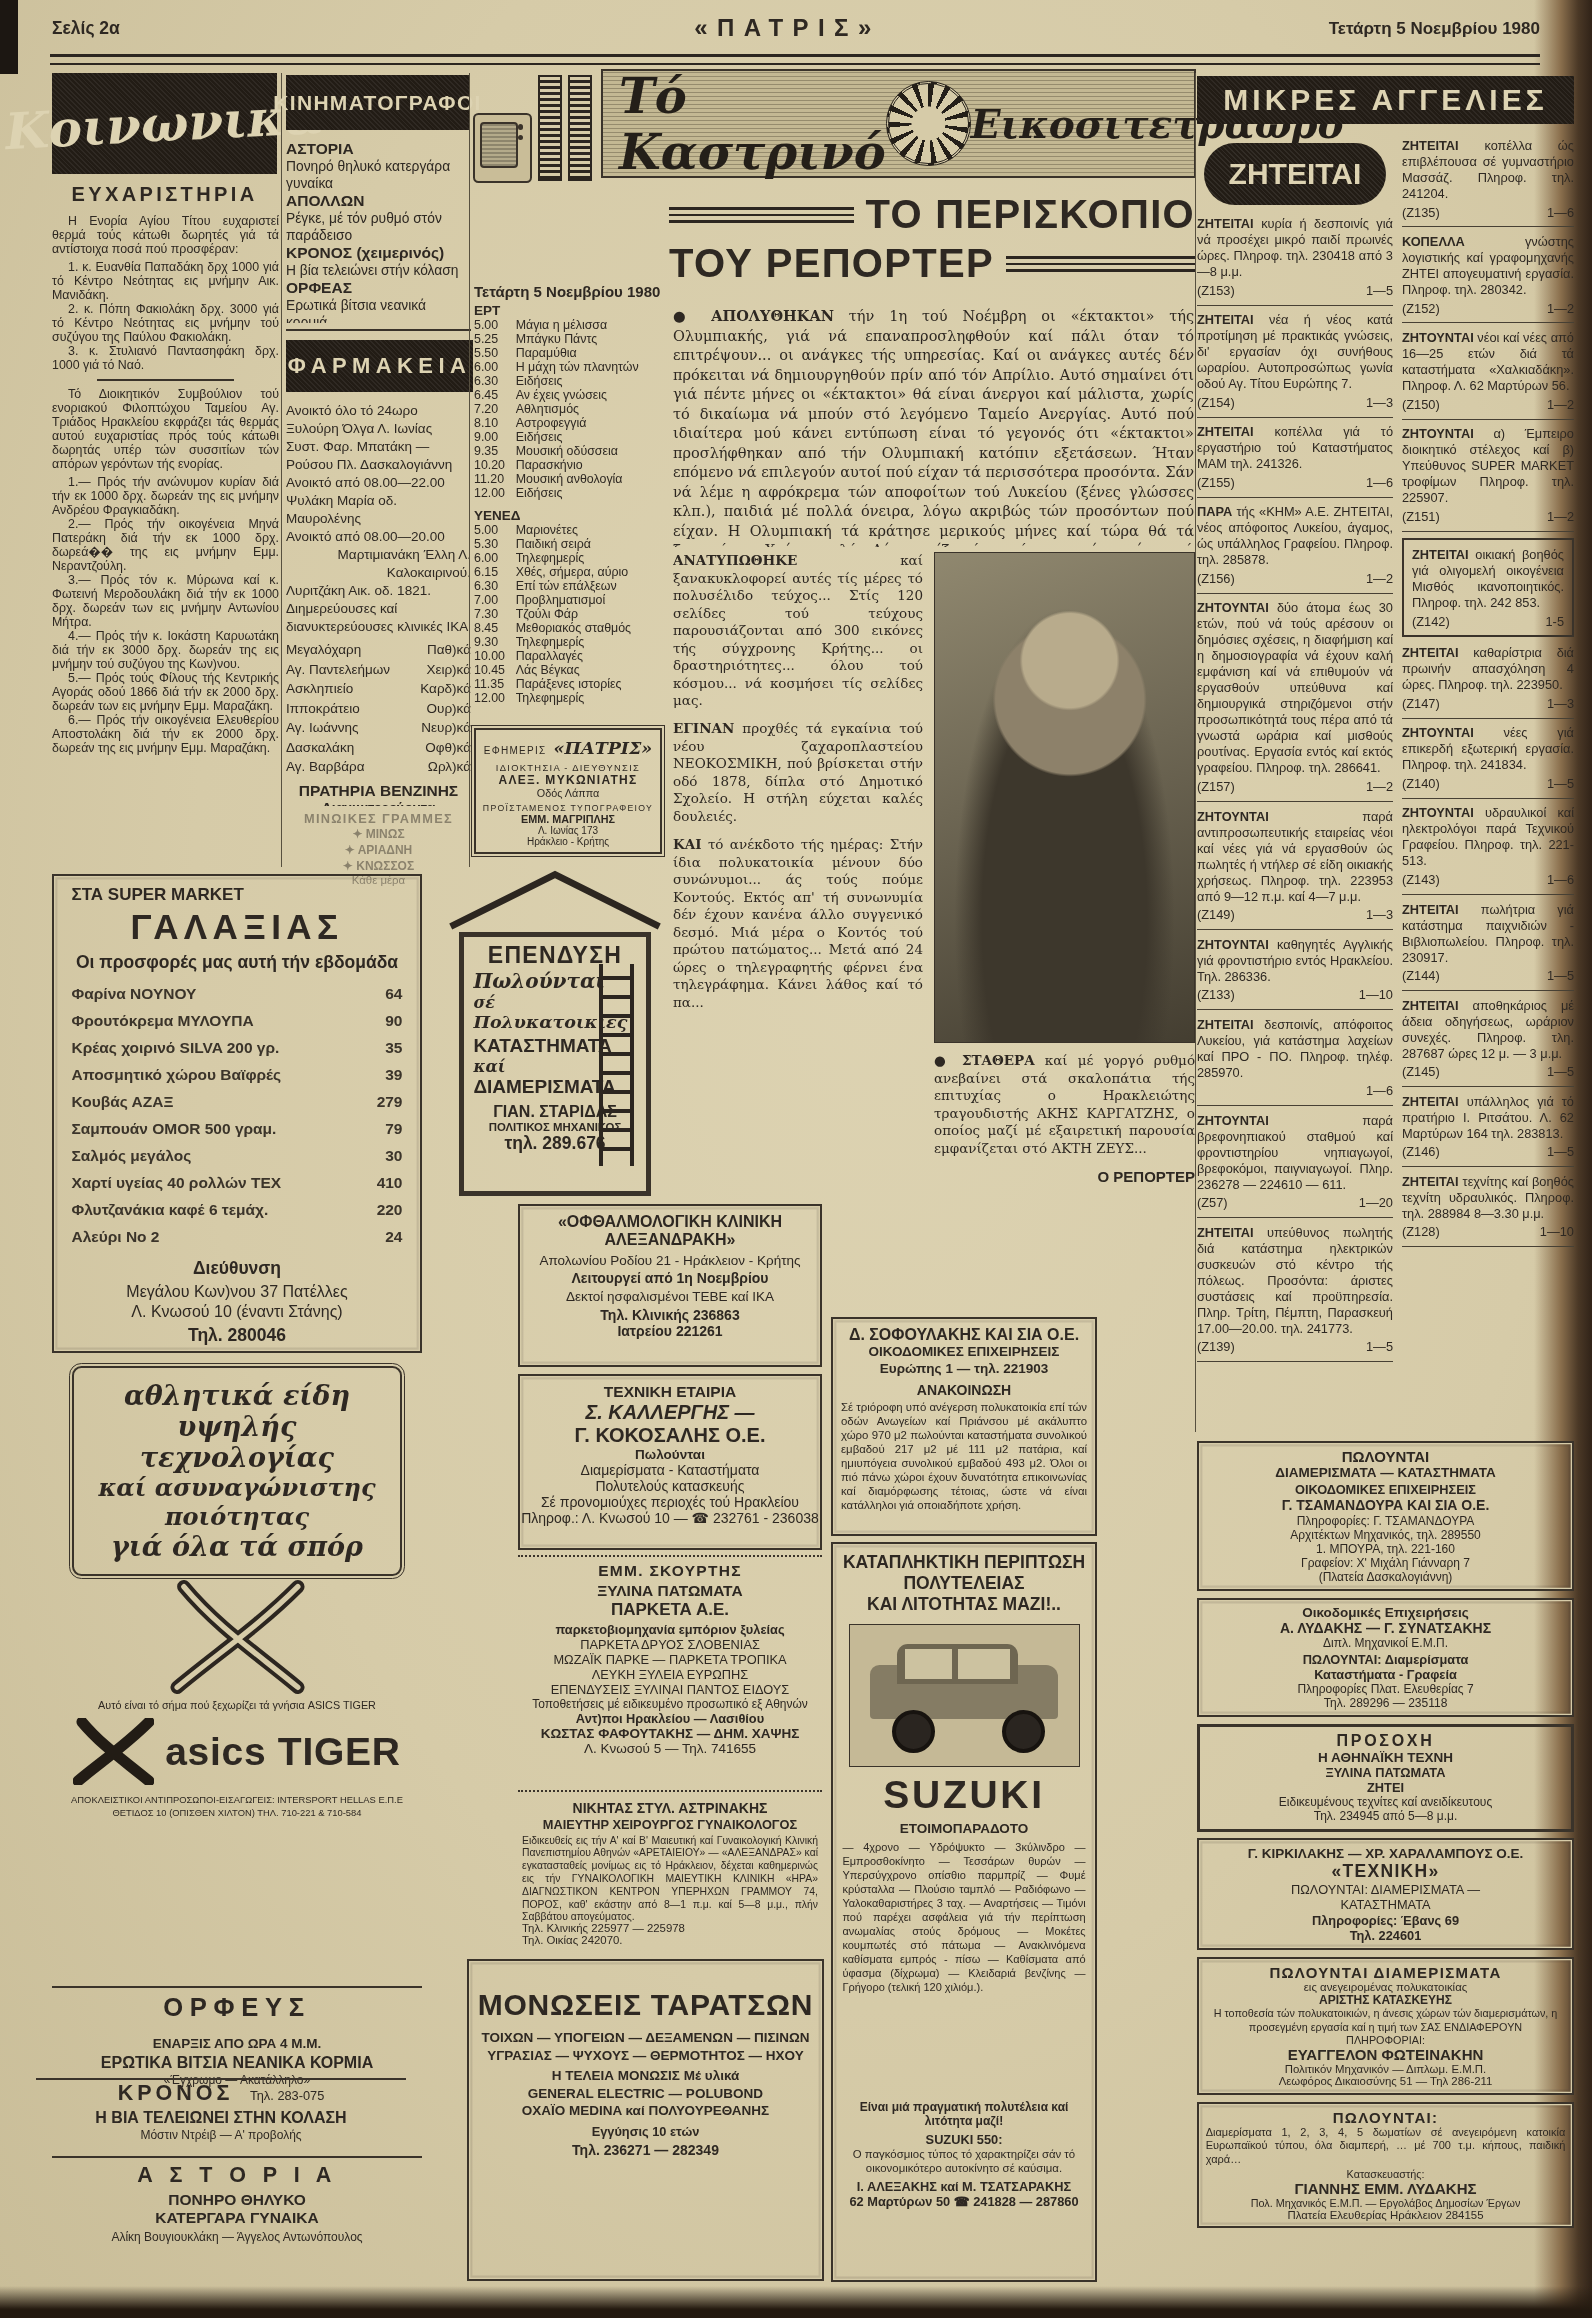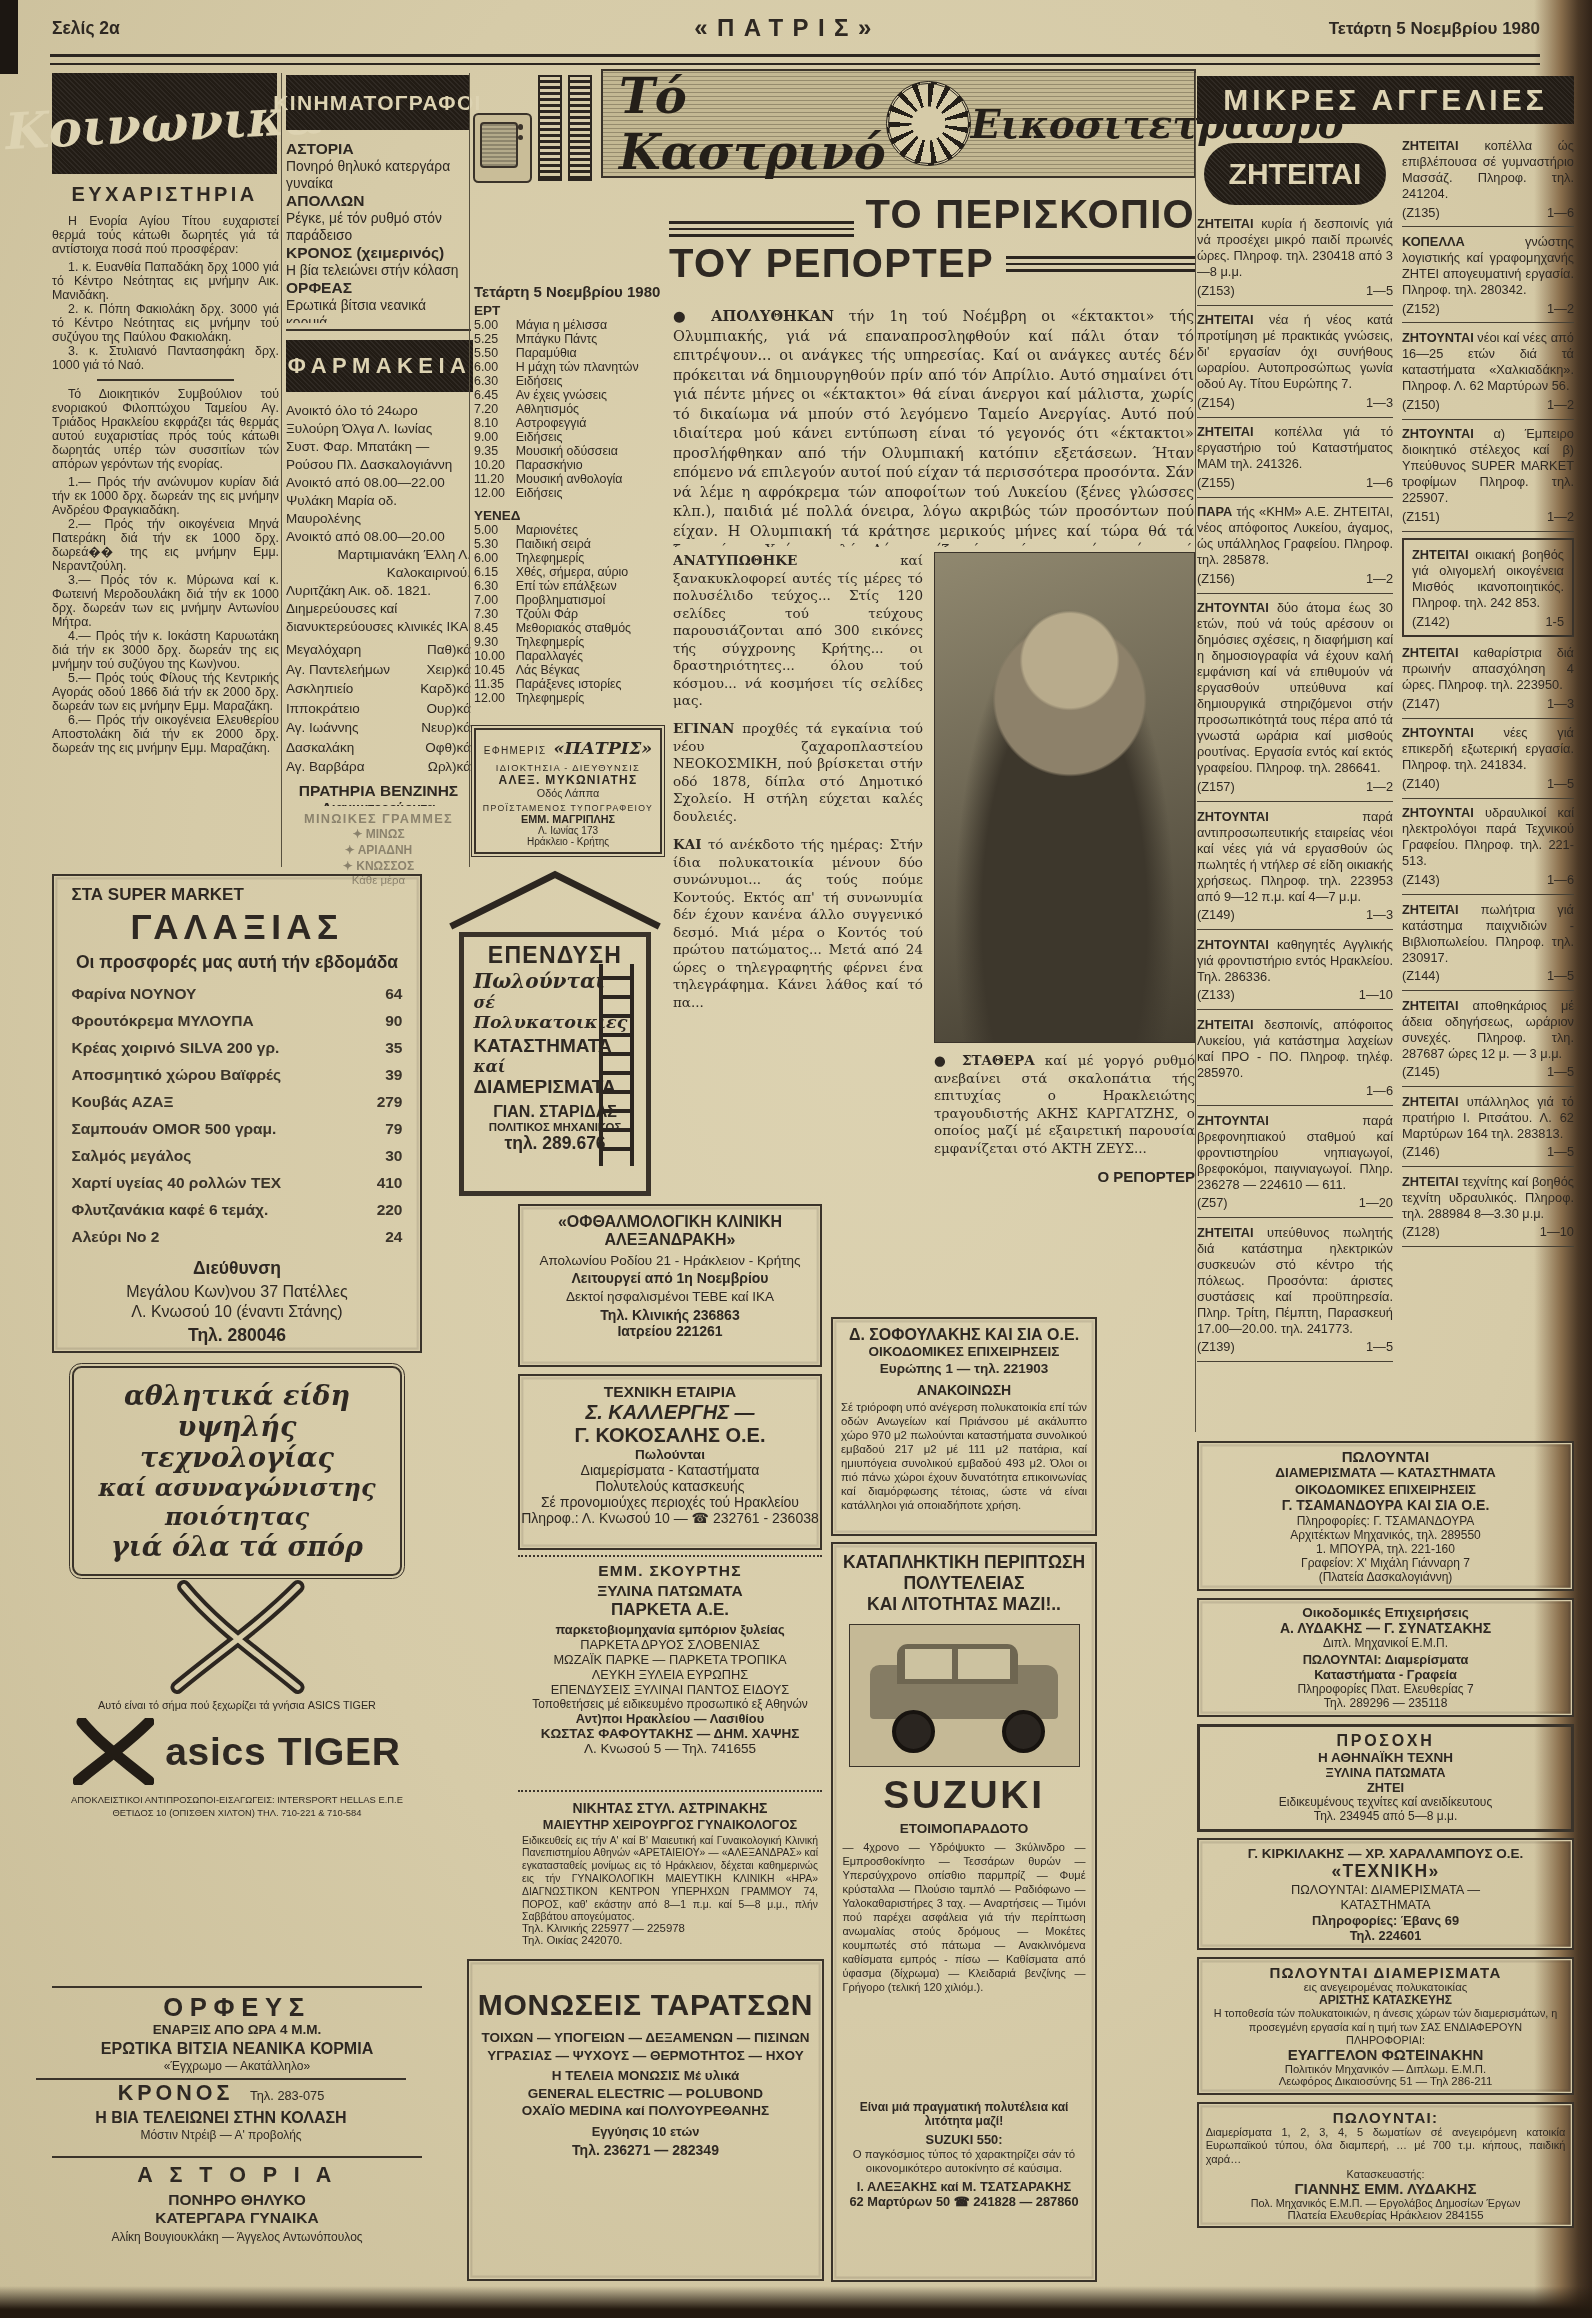--- a/index.html
+++ b/index.html
@@ -146,21 +146,21 @@
         <path d="M10 5 C35 35 65 55 95 80 M95 5 C65 35 35 55 5 80" fill="none" stroke="#221c15" stroke-width="14" stroke-linecap="round"></path>
       </svg>
       <span class="b" style="font-size:39px;letter-spacing:0.7px;">asics TIGER</span>
     </div>
     <div class="ctr" style="font-size:9.4px;margin-top:9.4px;">ΑΠΟΚΛΕΙΣΤΙΚΟΙ ΑΝΤΙΠΡΟΣΩΠΟΙ-ΕΙΣΑΓΩΓΕΙΣ: INTERSPORT HELLAS Ε.Π.Ε</div>
     <div class="ctr" style="font-size:9.4px;margin-top:1.3px;">ΘΕΤΙΔΟΣ 10 (ΟΠΙΣΘΕΝ ΧΙΛΤΟΝ) ΤΗΛ. 710-221 &amp; 710-584</div>
   </div>
 
   <div class="abs ctr" style="left:52px;top:1986px;width:370px;border-top:2px solid #3a332a;padding-top:5.4px;">
     <div class="b" style="font-size:25.6px;letter-spacing:6.7px;">ΟΡΦΕΥΣ</div>
-    <div class="b" style="font-size:13.5px;margin-top:0;">ΕΝΑΡΞΙΣ ΑΠΟ ΩΡΑ 4 Μ.Μ.</div>
+    <div class="b" style="font-size:13.5px;margin-top:14px;">ΕΝΑΡΞΙΣ ΑΠΟ ΩΡΑ 4 Μ.Μ.</div>
     <div class="b" style="font-size:16px;margin-top:2.7px;">ΕΡΩΤΙΚΑ ΒΙΤΣΙΑ ΝΕΑΝΙΚΑ ΚΟΡΜΙΑ</div>
     <div style="font-size:12px;margin-top:1.3px;">«Έγχρωμο — Ακατάλληλο»</div>
   </div>
   <div class="abs ctr" style="left:36px;top:2078px;width:370px;border-top:2px solid #3a332a;padding-top:1px;">
     <div class="b" style="font-size:21.5px;letter-spacing:4px;display:inline-block;margin-right:13.5px;">ΚΡΟΝΟΣ</div>
     <div style="font-size:12.8px;display:inline-block;">Τηλ. 283-075</div>
     <div class="b" style="font-size:16px;margin-top:2.7px;">Η ΒΙΑ ΤΕΛΕΙΩΝΕΙ ΣΤΗΝ ΚΟΛΑΣΗ</div>
     <div style="font-size:12px;margin-top:1.3px;">Μόστιν Ντρέιβ — Α' προβολής</div>
   </div>
   <div class="abs ctr" style="left:52px;top:2156px;width:370px;border-top:2px solid #3a332a;padding-top:5.4px;">
@@ -415,21 +415,21 @@
   </div>
 
   <div class="abs box" style="left:601px;top:69px;width:595px;height:109px;display:flex;align-items:center;justify-content:space-between;padding:0 16px;box-sizing:border-box;
               background:repeating-linear-gradient(0deg,#c3b893 0 2.7px,#958b6d 2.7px 4px);">
     <span class="script" style="font-size:48px;color:#241f19;">Τό Καστρινό</span>
     <span style="flex:none;width:79px;height:79px;border:3.4px double #241f19;border-radius:50%;background:radial-gradient(circle,#d6cba8 0 30%,transparent 31%),repeating-conic-gradient(#241f19 0 8deg,#d6cba8 8deg 24deg);"></span>
     <span class="script" style="font-size:39px;color:#241f19;">Εικοσιτετράωρο</span>
   </div>
 
   <div class="abs" style="left:669px;top:192px;width:526px;">
-    <div style="display:flex;align-items:flex-end;gap:12px;">
+    <div style="display:flex;align-items:center;gap:12px;">
       <div class="rules3"></div>
       <span class="b" style="font-size:40px;letter-spacing:1.3px;">ΤΟ ΠΕΡΙΣΚΟΠΙΟ</span>
     </div>
     <div style="display:flex;align-items:center;gap:12px;margin-top:4px;">
       <span class="b" style="font-size:40px;letter-spacing:1.3px;">ΤΟΥ ΡΕΠΟΡΤΕΡ</span>
       <div class="rules3"></div>
     </div>
   </div>
 
   <div class="abs clip jus serif" style="left:673px;top:306px;width:521px;height:241px;font-size:14.5px;line-height:19.5px;">

